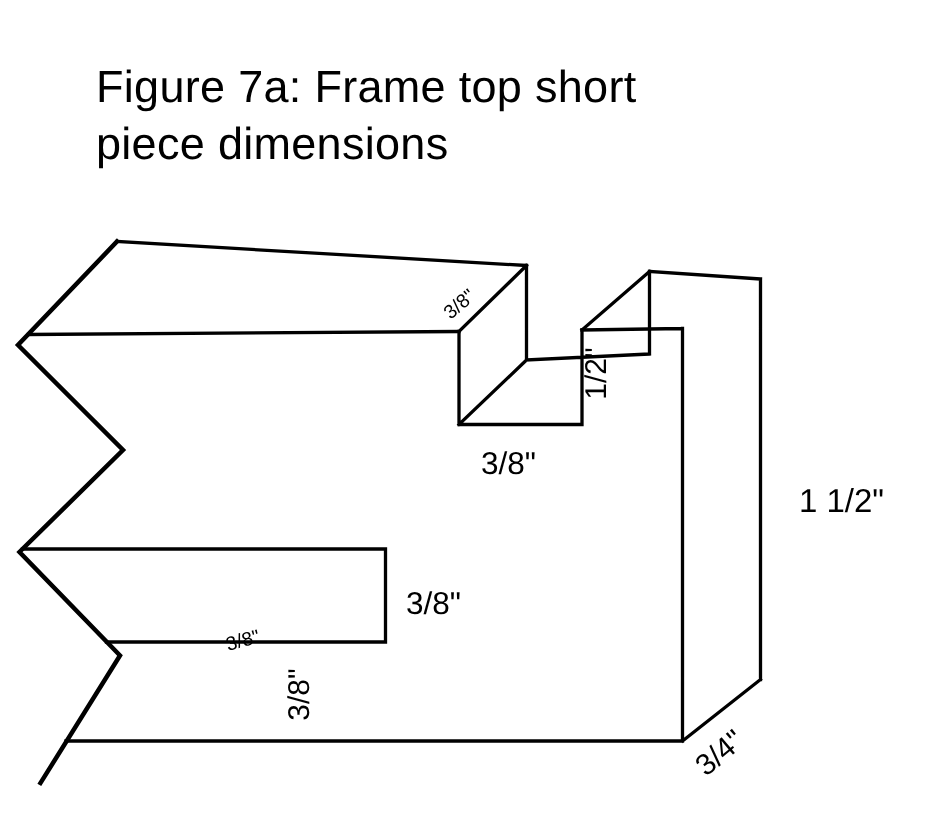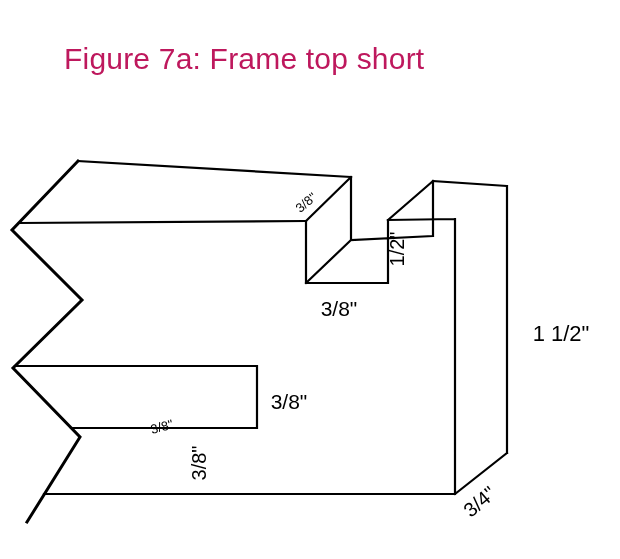--- a/index.html
+++ b/index.html
@@ -16,21 +16,21 @@
     width: 620px;
     height: 559px;
     background: #ffffff;
   }
   .figure-title {
     position: absolute;
     left: 64px;
     top: 40px;
     font-size: 30px;
     line-height: 38px;
-    color: #be185d;
+    color: #000000;
     font-weight: 400;
     letter-spacing: 0.2px;
     white-space: nowrap;
   }
   svg.drawing {
     position: absolute;
     left: 0;
     top: 0;
   }
   svg path {
@@ -44,20 +44,21 @@
     font-family: "Liberation Sans", sans-serif;
   }
 </style>
 </head>
 <body>
 
 <div class="page">
 
   <div class="figure-title">
     <div>Figure 7a: Frame top short</div>
+    <div>piece dimensions</div>
   </div>
 
   <svg class="drawing" width="620" height="559" viewBox="0 0 620 559">
 
     <path stroke-width="3" d="M 78 161 L 12 230 L 82 300 L 13 368 L 80 437 L 27 522"></path>
 
     <path stroke-width="2.2" d="M 19 223 L 306 221
              M 388 220 L 455 219
              M 78 161 L 351 177
              M 433 181 L 507 186

